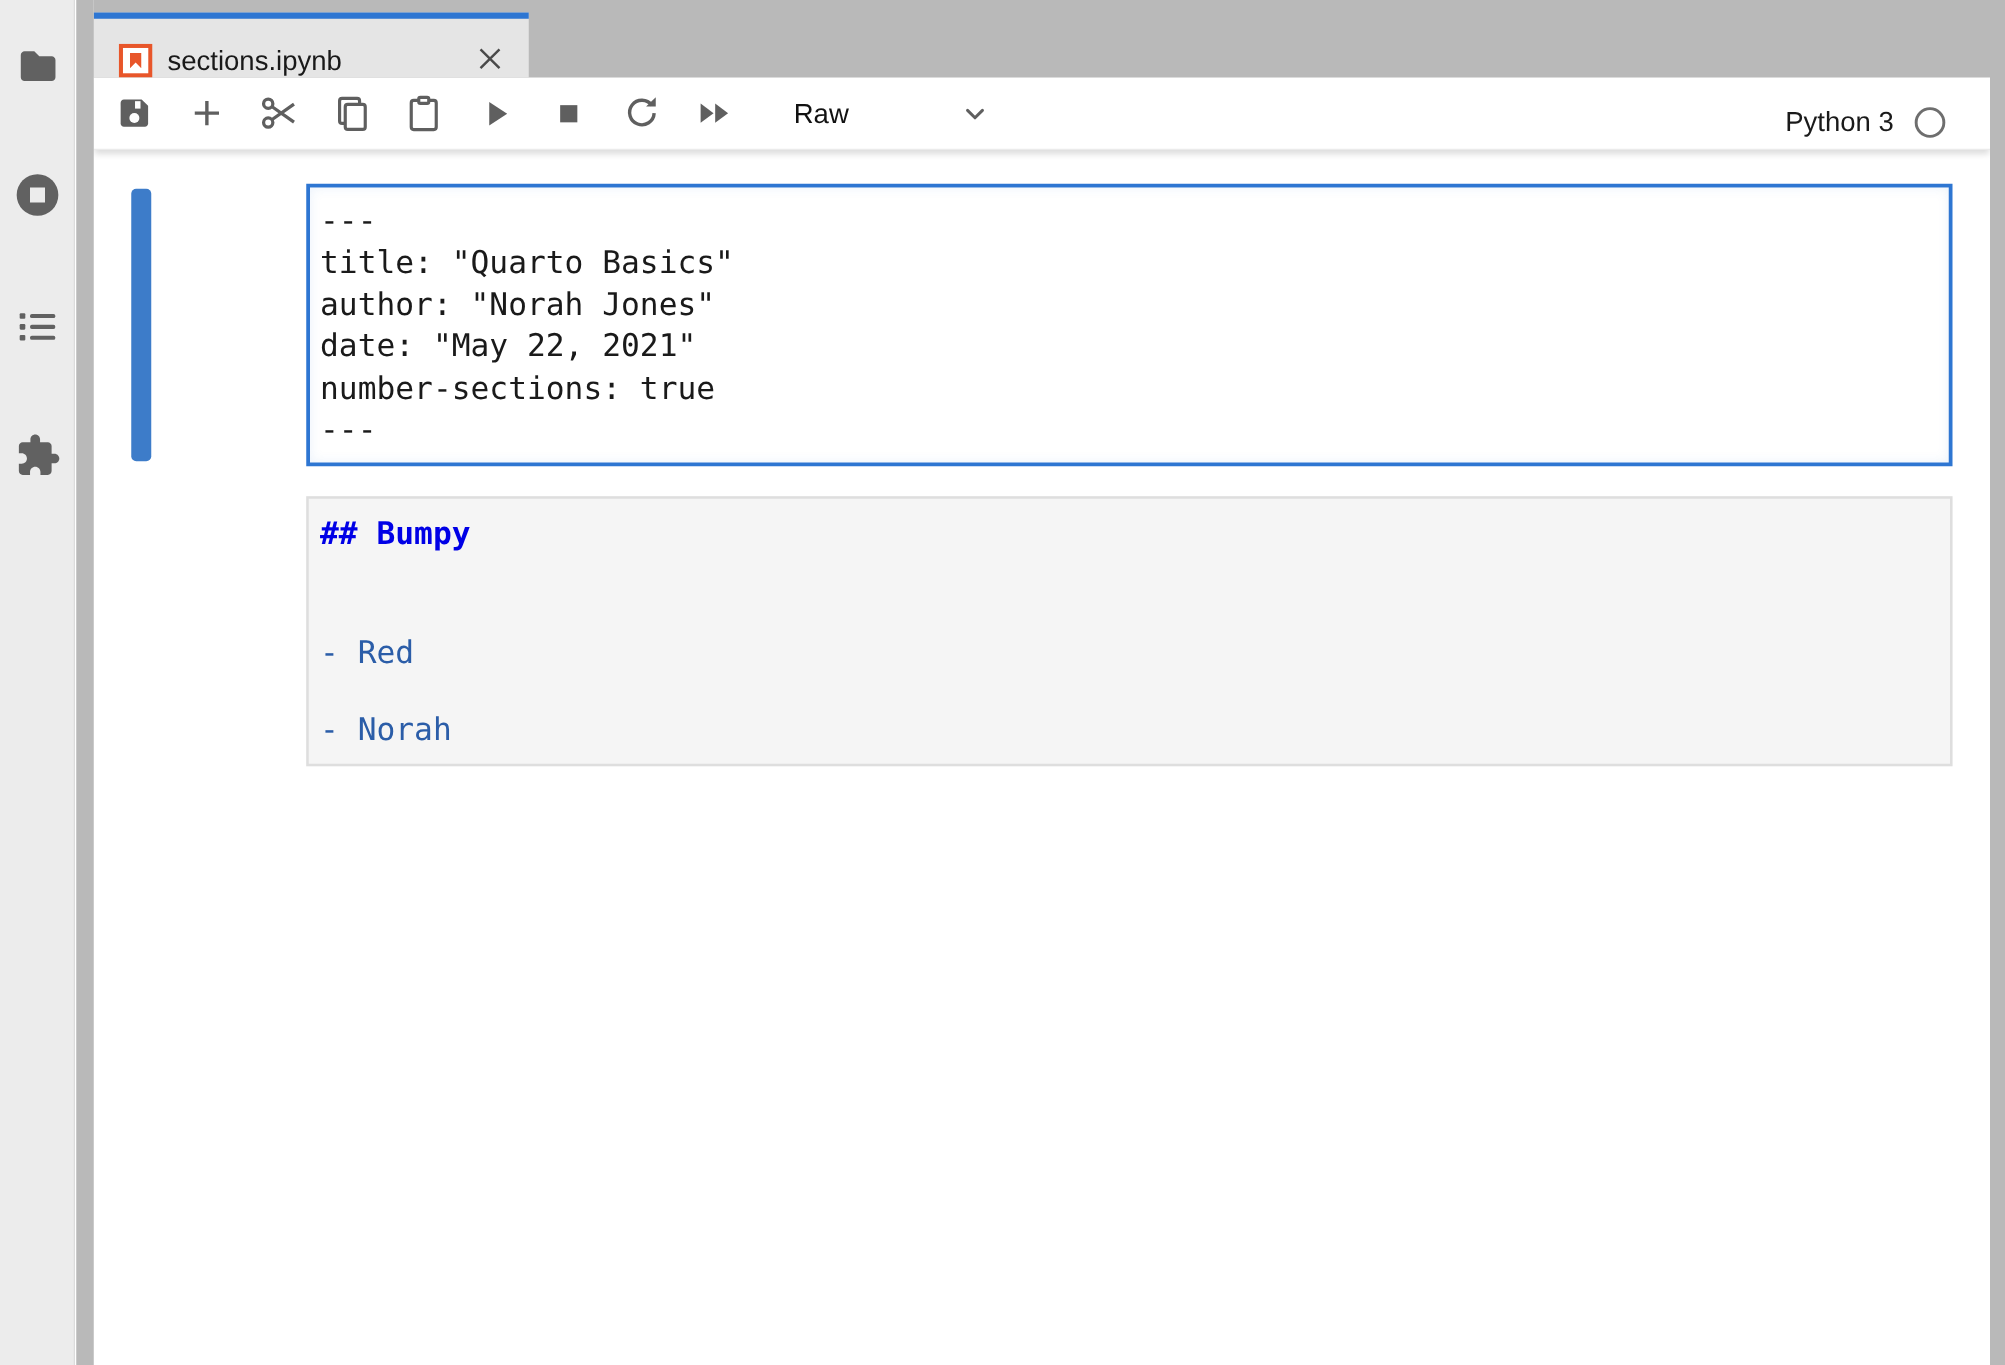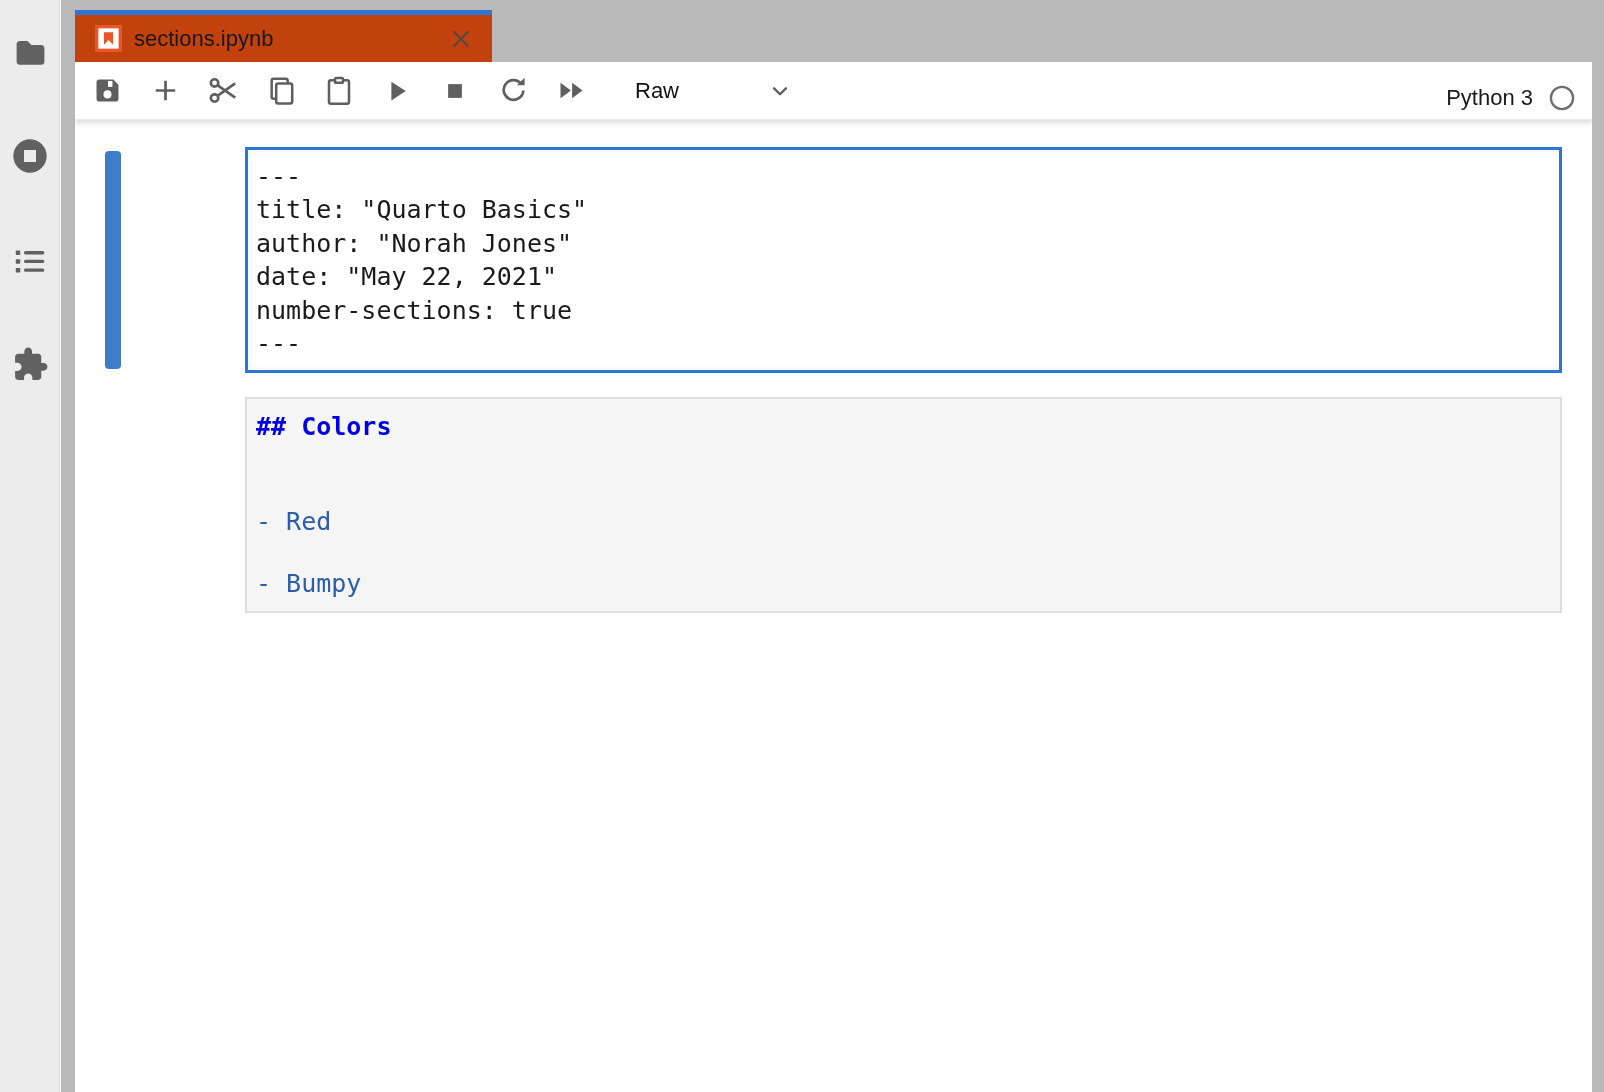--- a/index.html
+++ b/index.html
@@ -24,23 +24,23 @@
     position:absolute; right:0; top:0; width:12px; height:1092px;
     background:#b9b9b9; z-index:6;
   }
 
   
   .tab-bar {
     position:absolute; left:75px; top:0; right:0; height:62px;
     background:#b9b9b9; z-index:3;
   }
   .doc-tab {
-    position:absolute; left:0; top:10px; width:417px; height:52px;
-    background:#c2410c; border-top:5px solid #2e76d2;
-    display:flex; align-items:center; padding:0 16px 0 20px;
+    position:absolute; left:0; top:10px; width:348px; height:52px;
+    background:#e5e5e5; border-top:5px solid #2e76d2;
+    display:flex; align-items:flex-end; padding:0 16px 0 20px;
   }
   .doc-tab .nb-file-icon { width:27px; height:27px; margin-right:12px; flex:none; }
   .tab-title { font-size:22px; color:#191919; flex:1; white-space:nowrap; }
   .tab-close { width:30px; height:30px; display:flex; align-items:center;
     justify-content:center; flex:none; cursor:pointer; }
 
   
   .nb-toolbar {
     position:absolute; left:75px; top:62px; right:12px; height:58px;
     background:#ffffff; display:flex; align-items:center; padding-left:16px;
@@ -48,21 +48,21 @@
     box-shadow:0 3px 5px rgba(0,0,0,0.14); z-index:2;
   }
   .tbtn { width:32px; height:38px; margin-right:26px; flex:none;
     display:flex; align-items:center; justify-content:center; cursor:pointer; }
   .cell-type-dropdown {
     margin-left:22px; width:158px; height:40px; display:flex;
     align-items:center; justify-content:space-between; cursor:pointer;
   }
   .cell-type-value { font-size:22px; color:#111111; }
   .kernel-area { margin-left:auto; display:flex; align-items:center;
-    padding-right:16px;margin-top:15px; }
+    padding-right:34px;margin-top:15px; }
   .kernel-name { font-size:22px; color:#1a1a1a; margin-right:15px; }
 
   
   .notebook-panel {
     position:absolute; left:75px; top:120px; right:12px; bottom:0;
     background:#ffffff; padding-top:27px; z-index:1;
   }
   .cell { position:relative; margin-bottom:24px; }
   .collapser {
     position:absolute; left:30px; top:4px; bottom:4px; width:16px;
@@ -258,22 +258,22 @@
       <div class="cm-line">author: "Norah Jones"</div>
       <div class="cm-line">date: "May 22, 2021"</div>
       <div class="cm-line">number-sections: true</div>
       <div class="cm-line">---</div>
     </div>
   </div>
 
   <div class="cell">
     <div class="collapser"></div>
     <div class="editor md">
-      <div class="cm-line md-header">## Colors</div>
+      <div class="cm-line md-header">## Bumpy</div>
       <div class="cm-line"></div>
       <div class="cm-line md-list">- Red</div>
-      <div class="cm-line md-list">- Bumpy</div>
+      <div class="cm-line md-list">- Norah</div>
     </div>
   </div>
 
 
 
 </div>
 
 </body></html>

